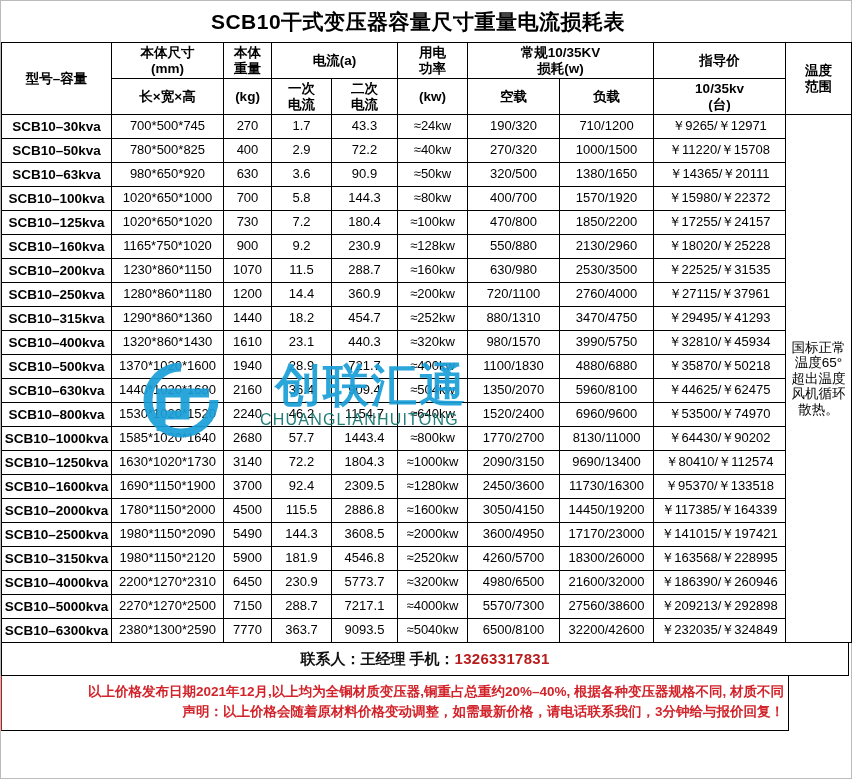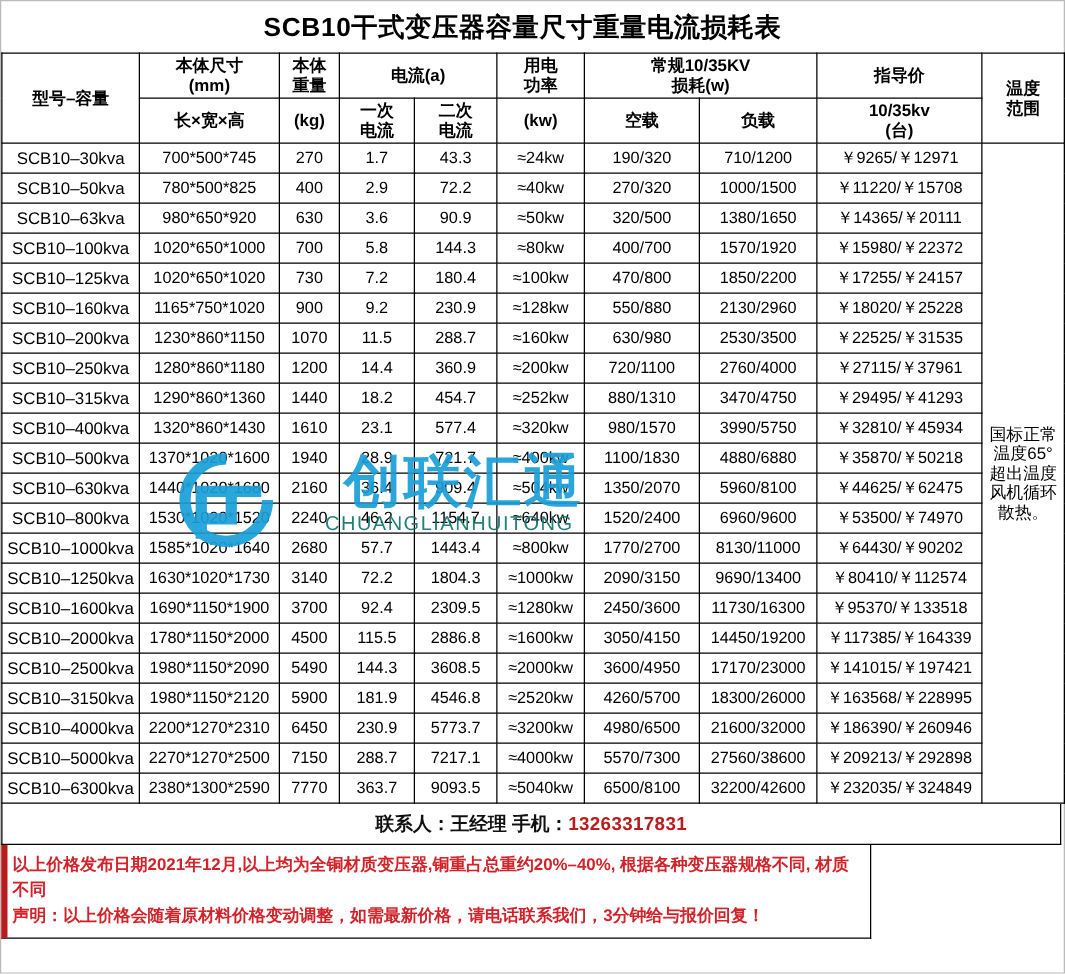--- a/index.html
+++ b/index.html
@@ -47,21 +47,21 @@
     color: #000;
   }
   table.main th {
     font-weight: bold;
     font-size: 13.5px;
     padding: 2px 1px;
   }
   td.model {
     color: #d2232a;
     font-size: 13.5px;
-    font-weight: 400;
+    font-weight: 700;
   }
   td.price {
     color: #000;
     margin-left: 28px;
   }
   td.temp {
     font-size: 13.5px;
     line-height: 1.5;
     padding: 4px 6px;
     text-align: center;
@@ -75,27 +75,27 @@
     border-right: 1px solid #000;
     border-bottom: 1px solid #000;
     width: 848px;
     box-sizing: border-box;
   }
   .contact .phone {
     color: #b91c1c;
     letter-spacing: 0.3px;
   }
   .footnotes {
-    border-left: 5px solid #b91c1c;
+    border-left: 1px solid #b91c1c;
     border-right: 1px solid #000;
     border-bottom: 1px solid #000;
-    width: 696px;
+    width: 788px;
     box-sizing: border-box;
     padding: 6px 4px 7px 4px;
-    text-align: left;
+    text-align: right;
   }
   .footnotes div {
     color: #d2232a;
     font-size: 13.5px;
     font-weight: bold;
     line-height: 1.5;
   }
   
   #watermark {
     position: absolute;
@@ -302,21 +302,21 @@
           <td>≈252kw</td>
           <td>880/1310</td>
           <td>3470/4750</td>
           <td class="price">￥29495/￥41293</td>
         </tr>
         <tr>
           <td class="model">SCB10–400kva</td>
           <td>1320*860*1430</td>
           <td>1610</td>
           <td>23.1</td>
-          <td>577.4</td>
+          <td>440.3</td>
           <td>≈320kw</td>
           <td>980/1570</td>
           <td>3990/5750</td>
           <td class="price">￥32810/￥45934</td>
         </tr>
         <tr>
           <td class="model">SCB10–500kva</td>
           <td>1370*1020*1600</td>
           <td>1940</td>
           <td>28.9</td>

